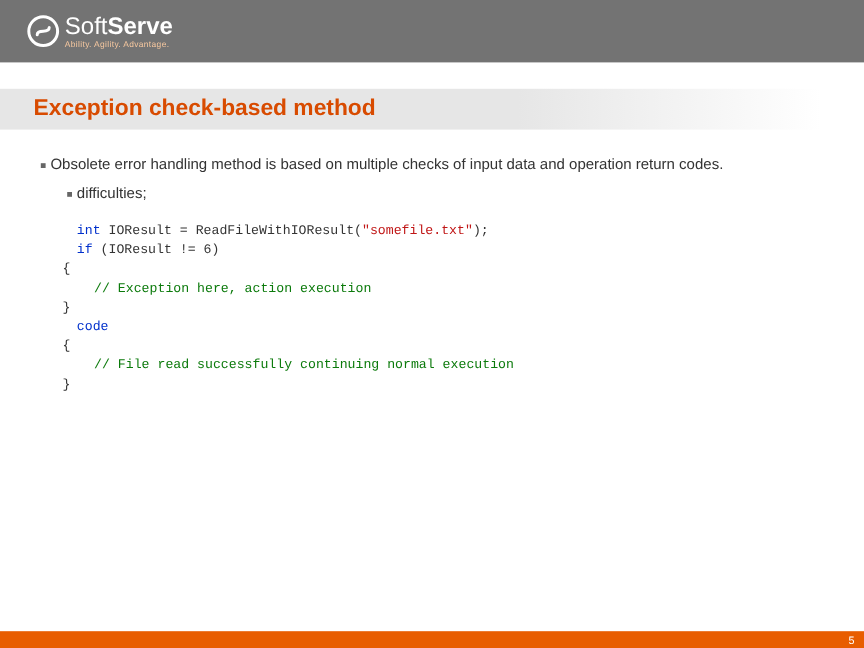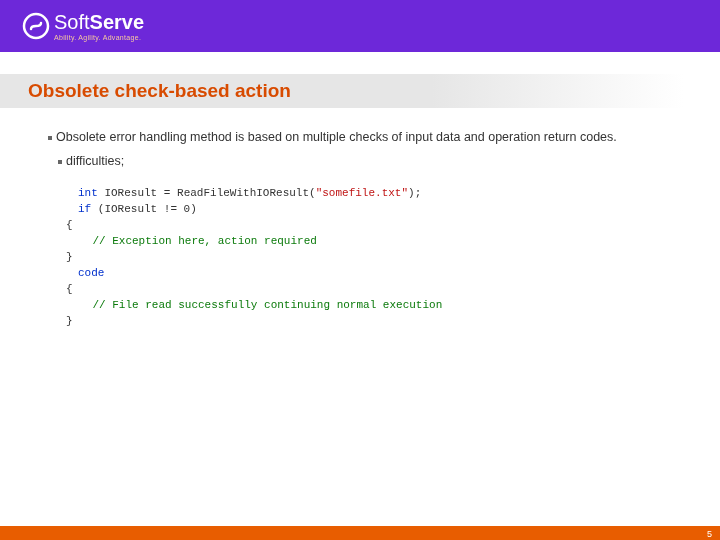--- a/index.html
+++ b/index.html
@@ -6,21 +6,21 @@
     margin: 0;
     padding: 0;
     width: 720px;
     height: 540px;
     font-family: Verdana, Geneva, sans-serif;
     background: #fff;
     position: relative;
     overflow: hidden;
   }
   .header-bar {
-    background: #6d28d9;
+    background: #737373;
     height: 52px;
     display: flex;
     align-items: center;
     padding-left: 22px;
   }
   .logo {
     display: flex;
     align-items: center;
     gap: 4px;
   }
@@ -45,39 +45,39 @@
     margin-top: 22px;
     padding: 6px 0 6px 28px;
     background: linear-gradient(to right, #e6e6e6 0%, #e6e6e6 60%, rgba(230,230,230,0) 95%);
   }
   .title-text {
     color: #D84B00;
     font-weight: bold;
     font-size: 19px;
   }
   .content {
-    padding: 22px 34px 0 48px;
+    padding: 22px 34px 0 34px;
     font-size: 12.5px;
     color: #333;
   }
   .bullet-row {
     display: flex;
     align-items: flex-start;
     margin-bottom: 10px;
   }
   .bullet-row .sq {
     width: 4px;
     height: 4px;
     background: #666;
     margin-top: 6px;
     margin-right: 4px;
     flex-shrink: 0;
   }
   .sub-list {
-    margin-left: 10px;
+    margin-left: 22px;
     margin-top: 4px;
   }
   .sub-list .bullet-row { margin-bottom: 6px; }
   .code-block {
     margin: 18px 0 0 18px;
     font-family: "Courier New", monospace;
     font-size: 11px;
     line-height: 1.45;
     white-space: pre;
     color: #333;
@@ -111,42 +111,42 @@
       <path d="M 9 17 Q 9 14 14 14 Q 19 14 19 11" fill="none" stroke="#fff" stroke-width="2.5" stroke-linecap="round"></path>
     </svg>
     <div class="logo-text">
       <div class="logo-main"><span class="soft">Soft</span><span>Serve</span></div>
       <div class="logo-tag">Ability. Agility. Advantage.</div>
     </div>
   </div>
 </div>
 
 <div class="title-band">
-  <span class="title-text">Obsolete check-based action</span>
+  <span class="title-text">Exception check-based method</span>
 </div>
 
 <div class="content">
 
   <div class="bullet-row">
     <div class="sq"></div>
     <div>Obsolete error handling method is based on multiple checks of input data and operation return codes.</div>
   </div>
 
 
   <div class="sub-list">
     <div class="bullet-row">
       <div class="sq"></div>
       <div>difficulties;</div>
     </div>
   </div>
 
   <div class="code-block"><span class="kw">int</span><span> IOResult = ReadFileWithIOResult(</span><span class="str">"somefile.txt"</span><span>);</span>
-<span class="kw">if</span><span> (IOResult != 0)</span>
+<span class="kw">if</span><span> (IOResult != 6)</span>
 <span>{</span>
-<span class="cmt">    // Exception here, action required</span>
+<span class="cmt">    // Exception here, action execution</span>
 <span>}</span>
 <span class="kw">code</span>
 <span>{</span>
 <span class="cmt">    // File read successfully continuing normal execution</span>
 <span>}</span></div>
 
 </div>
 
 <div class="footer-bar">
   <span class="page-num">5</span>

